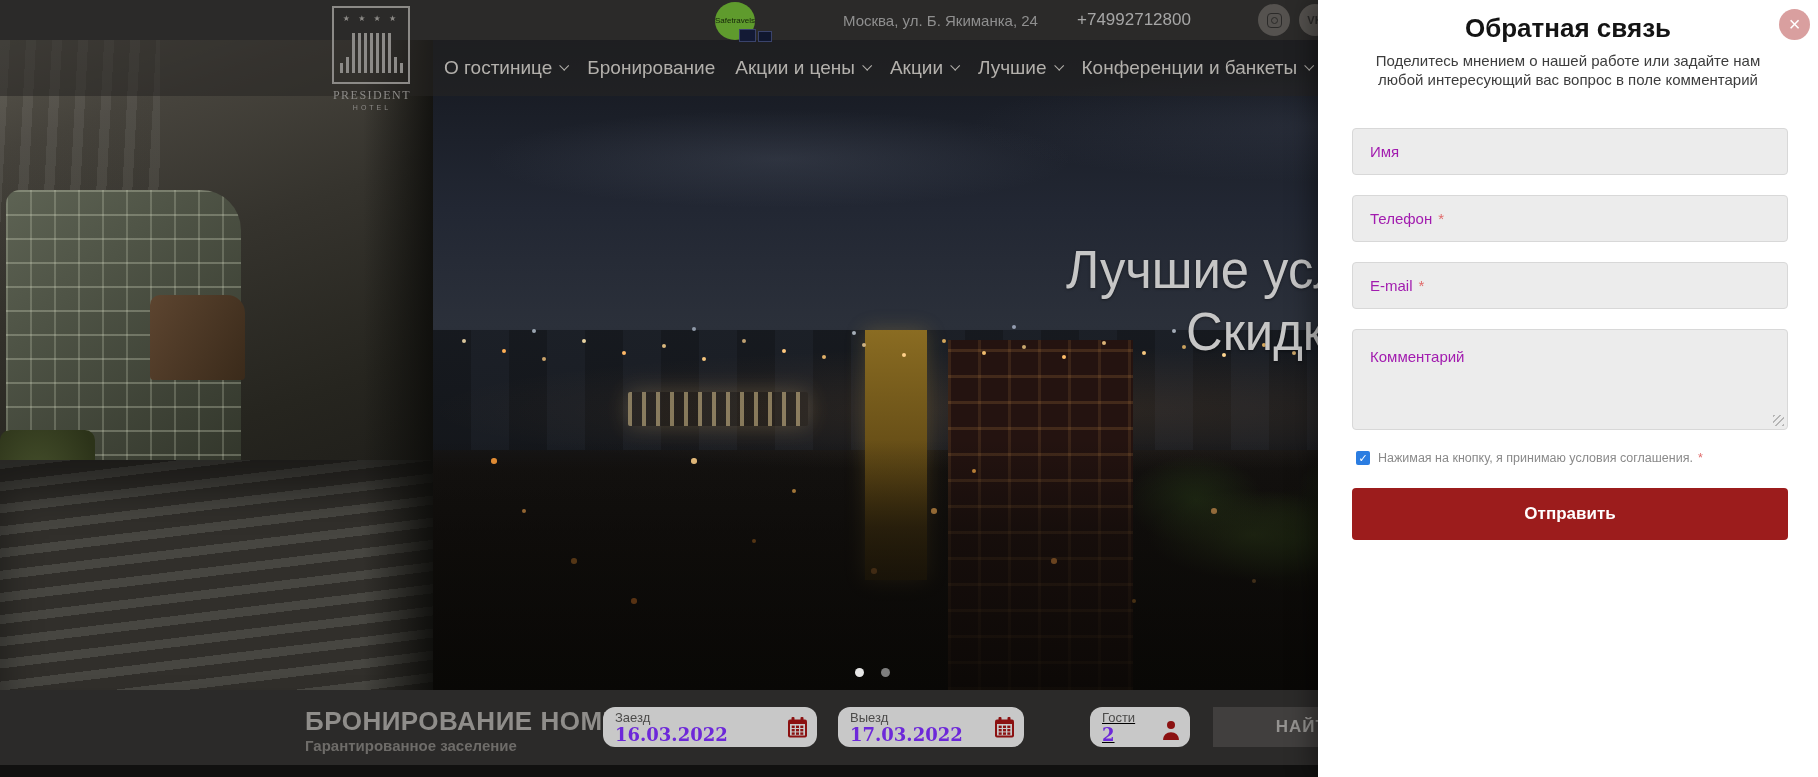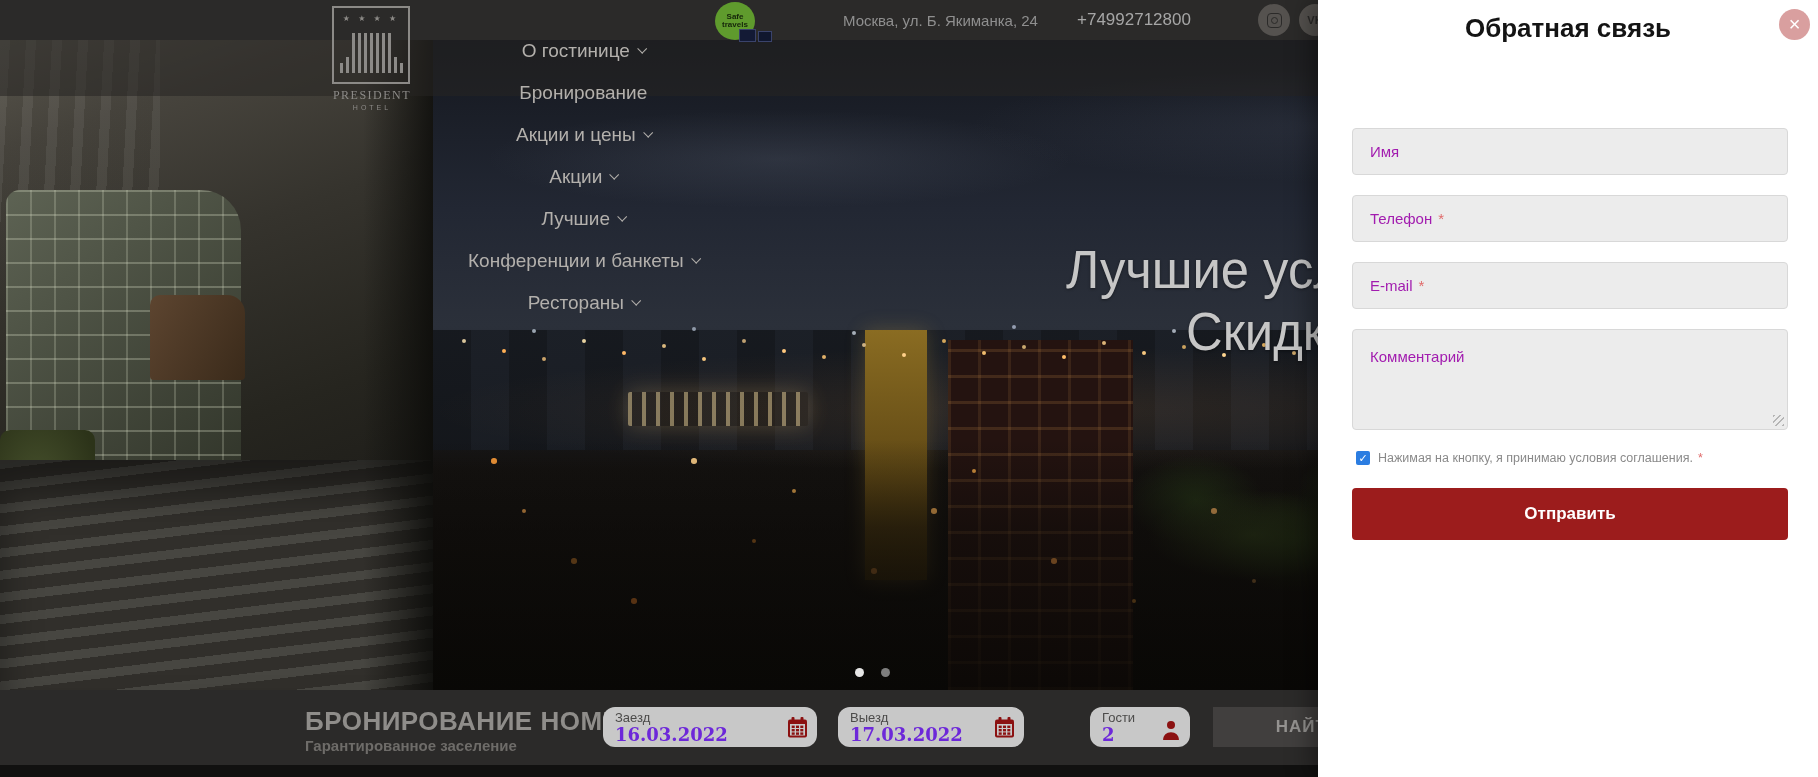--- a/index.html
+++ b/index.html
@@ -94,29 +94,29 @@
   .soc { position:absolute; top:4px; width:32px; height:32px; border-radius:50%; background:#55524f; z-index:3;
          display:flex; align-items:center; justify-content:center; }
   .soc-ig { left:1258px; } .soc-vk { left:1299px; }
   .ig-glyph { width:15px; height:15px; border:1.8px solid #2b2a29; border-radius:4px; position:relative; }
   .ig-glyph:before { content:""; position:absolute; left:3px; top:3px; width:5px; height:5px;
     border:1.6px solid #2b2a29; border-radius:50%; }
   .vk-glyph { font-size:11px; font-weight:bold; color:#2b2a29; }
 
   .safetravels { position:absolute; left:715px; top:2px; z-index:3; width:52px; height:42px; }
   .st-circle { position:absolute; left:0; top:0; width:40px; height:38px; border-radius:50%;
-    background:#5f9b2d; display:flex; flex-direction:column; align-items:center; justify-content:center;
-    color:#15250a; font-weight:bold; font-size:8px; line-height:1.05; }
+    background:#5f9b2d; display:flex; flex-direction:row; align-items:center; justify-content:center;
+    color:#15250a; font-weight:normal; font-size:8px; line-height:1.05; }
   .st-box1 { position:absolute; left:24px; top:27px; width:17px; height:13px; background:#131a35;
     border:1px solid #3a436b; }
   .st-box2 { position:absolute; left:43px; top:29px; width:14px; height:11px; background:#10172e;
     border:1px solid #3a436b; }
 
-  .nav { position:absolute; left:468px; top:40px; height:56px; display:flex; align-items:center; gap:20px;
-    z-index:3; white-space:nowrap;flex-direction:column; }
+  .nav { position:absolute; left:444px; top:40px; height:56px; display:flex; align-items:center; gap:20px;
+    z-index:3; white-space:nowrap; }
   .nav a { color:#b3b0ac; font-size:19px; text-decoration:none; display:inline-flex; align-items:center; cursor:pointer; }
   .chev { width:7px; height:7px; border-right:1.7px solid #b3b0ac; border-bottom:1.7px solid #b3b0ac;
     transform:rotate(45deg) translateY(-1px); margin:-3px 0 0 8px; display:inline-block; }
 
   .logo { position:absolute; left:332px; top:6px; width:80px; height:112px; z-index:4; color:#8c8a87; text-align:center; }
   .logo-frame { width:78px; height:78px; border:2px solid #8c8a87; padding-top:6px; }
   .logo-stars { font-size:8px; letter-spacing:3px; color:#8c8a87; }
   .logo-bars { display:flex; align-items:flex-end; justify-content:center; gap:3px; height:44px; margin-top:6px; }
   .logo-bars i { display:block; width:3px; background:#8c8a87; }
   .b1{height:10px}.b2{height:16px}.b3{height:40px}
@@ -126,21 +126,21 @@
   
   .bookbar { position:absolute; left:0; top:690px; width:1818px; height:75px; background:#2b2a29; z-index:2; }
   .baseline-strip { position:absolute; left:0; top:765px; width:1818px; height:12px; background:#111110; z-index:2; }
   .book-title { position:absolute; left:305px; top:16px; font-size:26px; font-weight:bold; color:#8f8d8a; letter-spacing:0.5px; }
   .book-sub { position:absolute; left:305px; top:47px; font-size:15px; font-weight:bold; color:#6e6c69; }
   .bfield { position:absolute; top:17px; height:40px; background:#c8c8c8; border-radius:12px; padding:4px 10px 7px 12px; }
   .bfield .lbl { font-size:13px; color:#4c4b4a; line-height:14px; }
   .bfield .val { font-family:"DejaVu Serif", serif; font-size:18px; font-weight:bold; color:#6d28d9; line-height:20px; }
   .f-in  { left:603px;  width:214px; }
   .f-out { left:838px;  width:186px; }
-  .f-gst { left:1090px; width:100px; }
+  .f-gst { left:1090px; width:100px;text-decoration:underline; }
   .bicon { position:absolute; right:9px; top:10px; }
   .find-btn { position:absolute; left:1213px; top:17px; width:190px; height:40px; background:#413f3e;
     color:#949290; font-size:17px; font-weight:bold; letter-spacing:1px; border:none; cursor:pointer; }
 
   
   .panel { position:absolute; left:1318px; top:0; width:500px; height:777px; background:#ffffff; z-index:10;
     box-shadow:-8px 0 22px rgba(0,0,0,0.35); }
   .close-btn { position:absolute; left:461px; top:9px; width:31px; height:31px; border-radius:50%;
     background:#d99f9f; color:#fff; font-size:20px; line-height:29px; text-align:center; cursor:pointer; border:none; }
   .fb-title { position:absolute; left:0; top:13px; width:100%; text-align:center; font-size:26px; font-weight:bold; color:#141414; }
@@ -323,20 +323,24 @@
       </svg>
     </div>
 
     <button class="find-btn">НАЙТИ</button>
   </div>
   <div class="baseline-strip"></div>
 
   <aside class="panel">
     <button class="close-btn">×</button>
     <div class="fb-title">Обратная связь</div>
+    <div class="fb-sub">
+      <span>Поделитесь мнением о нашей работе или задайте нам</span><br>
+      <span>любой интересующий вас вопрос в поле комментарий</span>
+    </div>
 
     <div class="ibox i-name">
       <span class="ph">Имя</span>
     </div>
     <div class="ibox i-phone">
       <span class="ph">Телефон</span>
       <span class="req">*</span>
     </div>
     <div class="ibox i-email">
       <span class="ph">E-mail</span>

